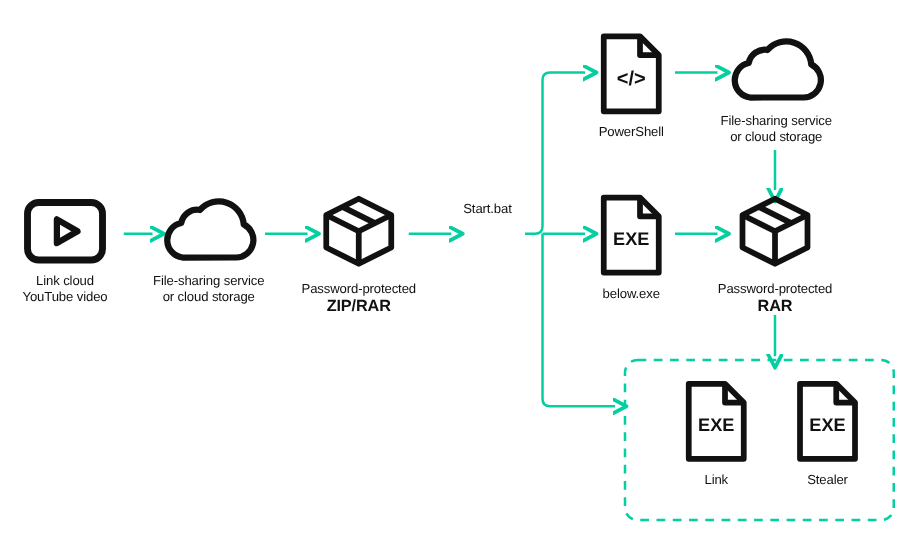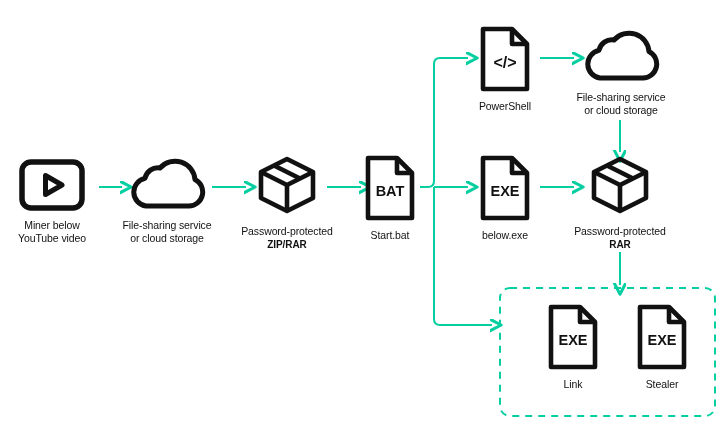--- a/index.html
+++ b/index.html
@@ -44,21 +44,21 @@
     font-size: 10.5px;
     line-height: 13px;
     color: #111111;
     letter-spacing: -0.1px;
     white-space: pre-line;
   }
   .node-label.bold {
     font-weight: normal;
   }
   .node-sublabel {
-    font-size: 10px;
+    font-size: 13px;
     line-height: 13px;
     color: #111111;
     font-weight: bold;
     letter-spacing: -0.1px;
   }
   .glyph-text {
     font-family: "Liberation Sans", sans-serif;
     font-weight: bold;
     fill: #111111;
   }
@@ -99,21 +99,21 @@
     <rect x="500" y="288" width="215" height="128" rx="10" ry="10" fill="none" stroke="#05CFA1" stroke-width="2" stroke-dasharray="7 6"></rect>
   </svg>
 
   <div class="node" style="left:6px; top:158px; width:92px;">
     <span class="node-icon">
       <svg width="68" height="54" viewBox="0 0 68 54">
         <rect x="4" y="4" width="60" height="46" rx="9" ry="9" fill="none" stroke="#111111" stroke-width="5.5"></rect>
         <path d="M27.5,17.5 L27.5,36.5 L44,27 Z" fill="none" stroke="#111111" stroke-width="5" stroke-linejoin="round" stroke-linecap="round"></path>
       </svg>
     </span>
-    <span class="node-label">Miner below
+    <span class="node-label">Link cloud
 YouTube video</span>
   </div>
 
   <div class="node" style="left:112px; top:158px; width:110px;">
     <span class="node-icon">
       <svg width="86" height="54" viewBox="0 0 86 54">
         <path d="M22,48 A14,14 0 0 1 21,20.4
                  A13,13 0 0 1 36,10
                  A20,20 0 0 1 71,21.5
                  A14,14 0 0 1 65,48 Z" fill="none" stroke="#111111" stroke-width="5" stroke-linejoin="round" stroke-linecap="round"></path>
@@ -130,27 +130,20 @@
         <path d="M7,20 L33,33 L59,20" fill="none" stroke="#111111" stroke-width="4.6" stroke-linejoin="round"></path>
         <path d="M33,33 L33,59" fill="none" stroke="#111111" stroke-width="4.6"></path>
         <path d="M20,13.5 L46,26.5" fill="none" stroke="#111111" stroke-width="4.6"></path>
       </svg>
     </span>
     <span class="node-label">Password-protected</span>
     <span class="node-sublabel">ZIP/RAR</span>
   </div>
 
   <div class="node" style="left:356px; top:154px; width:68px;">
-    <span class="node-icon">
-      <svg width="58" height="68" viewBox="0 0 58 68">
-        <path d="M7,4 L36,4 L51,19 L51,64 L7,64 Z" fill="#ffffff" stroke="#111111" stroke-width="4.6" stroke-linejoin="round"></path>
-        <path d="M36,4 L36,19 L51,19" fill="none" stroke="#111111" stroke-width="4.6" stroke-linejoin="round"></path>
-        <text class="glyph-text" x="29" y="42" font-size="14.5" text-anchor="middle">BAT</text>
-      </svg>
-    </span>
     <span class="node-label bold">Start.bat</span>
   </div>
 
   <div class="node" style="left:471px; top:25px; width:68px;">
     <span class="node-icon">
       <svg width="58" height="68" viewBox="0 0 58 68">
         <path d="M7,4 L36,4 L51,19 L51,64 L7,64 Z" fill="#ffffff" stroke="#111111" stroke-width="4.6" stroke-linejoin="round"></path>
         <path d="M36,4 L36,19 L51,19" fill="none" stroke="#111111" stroke-width="4.6" stroke-linejoin="round"></path>
         <text class="glyph-text" x="29" y="43" font-size="16" text-anchor="middle">&lt;/&gt;</text>
       </svg>

